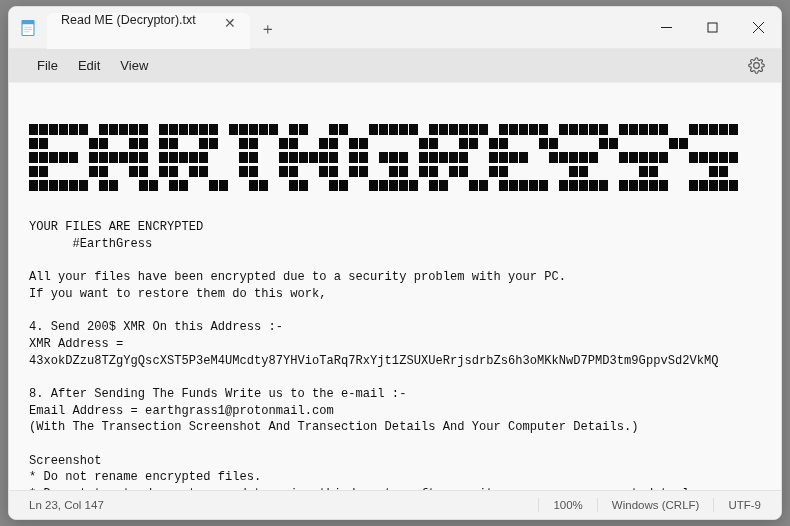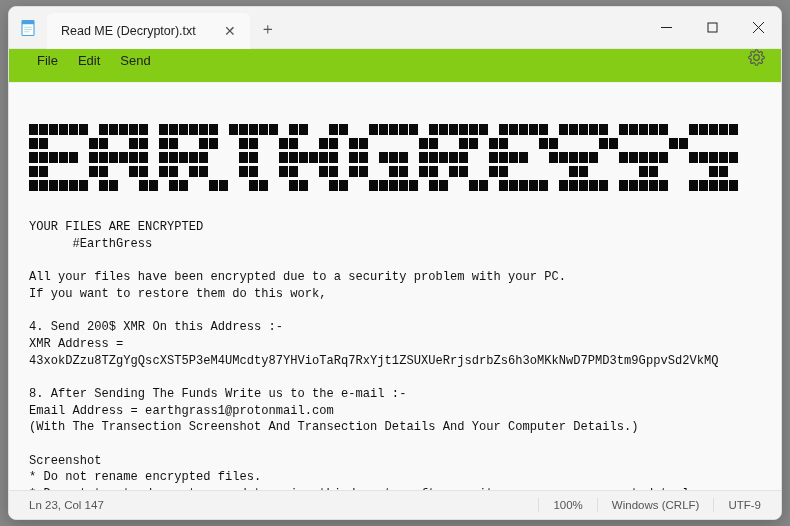--- a/index.html
+++ b/index.html
@@ -34,21 +34,21 @@
 }
 .app-icon {
   width: 38px;
   display: flex;
   align-items: center;
   justify-content: center;
 }
 .app-icon svg { width: 18px; height: 18px; }
 .tab {
   display: flex;
-  align-items: center;
+  align-items: flex-start;
   background: #f9f9f9;
   border-top-left-radius: 6px;
   border-top-right-radius: 6px;
   padding: 0 10px 0 14px;
   margin-top: 6px;
   height: 36px;
   font-size: 12.5px;
   color: #222;
   gap: 24px;
 }
@@ -73,23 +73,23 @@
   width: 46px;
   display: flex;
   align-items: center;
   justify-content: center;
   color: #222;
 }
 .win-btn svg { width: 11px; height: 11px; }
 .menubar {
   height: 34px;
   display: flex;
-  align-items: flex-start;
+  align-items: center;
   padding: 0 10px 0 18px;
-  background: #84cc16;
+  background: #e5e5e5;
   font-size: 13px;
   color: #222;
   border-bottom: 1px solid #eee;
 }
 .menu-item { padding: 4px 10px; border-radius: 4px; }
 .menubar-spacer { flex: 1; }
 .gear { width: 30px; display:flex; align-items:center; justify-content:center; color:#444; }
 .gear svg { width:17px; height:17px; }
 .content {
   flex: 1;
@@ -162,21 +162,21 @@
             <line x1="0" y1="0" x2="11" y2="11" stroke="#222" stroke-width="1"></line>
             <line x1="11" y1="0" x2="0" y2="11" stroke="#222" stroke-width="1"></line>
           </svg>
       </div>
     </div>
   </div>
 
   <div class="menubar">
     <div class="menu-item">File</div>
     <div class="menu-item">Edit</div>
-    <div class="menu-item">Send</div>
+    <div class="menu-item">View</div>
     <div class="menubar-spacer"></div>
     <div class="gear">
       <svg viewBox="0 0 24 24">
           <path fill="none" stroke="#555" stroke-width="1.6" d="M12 8a4 4 0 100 8 4 4 0 000-8z"></path>
           <path fill="none" stroke="#555" stroke-width="1.6" d="M19.4 15a1.7 1.7 0 00.34 1.87l.06.06a2 2 0 11-2.83 2.83l-.06-.06a1.7 1.7 0 00-1.87-.34 1.7 1.7 0 00-1 1.56V21a2 2 0 11-4 0v-.09a1.7 1.7 0 00-1.11-1.56 1.7 1.7 0 00-1.87.34l-.06.06a2 2 0 11-2.83-2.83l.06-.06a1.7 1.7 0 00.34-1.87 1.7 1.7 0 00-1.56-1H3a2 2 0 110-4h.09a1.7 1.7 0 001.56-1.11 1.7 1.7 0 00-.34-1.87l-.06-.06a2 2 0 112.83-2.83l.06.06a1.7 1.7 0 001.87.34H9a1.7 1.7 0 001-1.56V3a2 2 0 114 0v.09a1.7 1.7 0 001 1.56 1.7 1.7 0 001.87-.34l.06-.06a2 2 0 112.83 2.83l-.06.06a1.7 1.7 0 00-.34 1.87V9a1.7 1.7 0 001.56 1H21a2 2 0 110 4h-.09a1.7 1.7 0 00-1.56 1z"></path>
         </svg>
     </div>
   </div>
 
   <div class="content">

